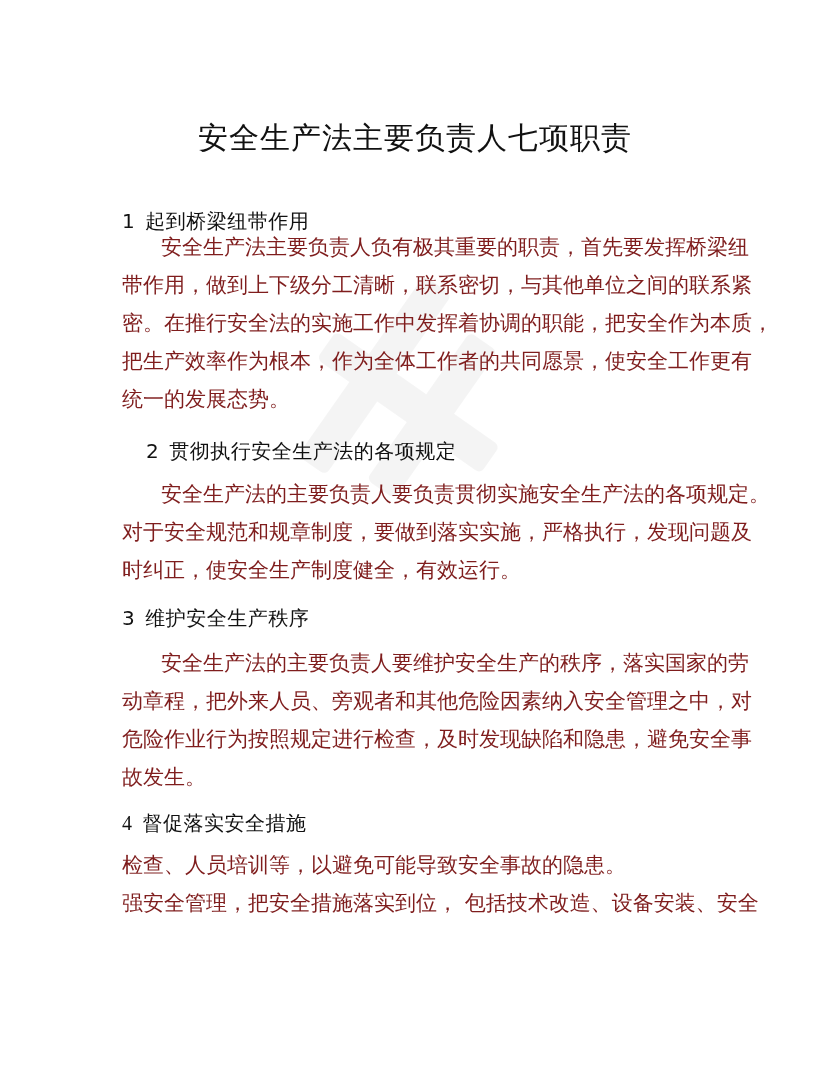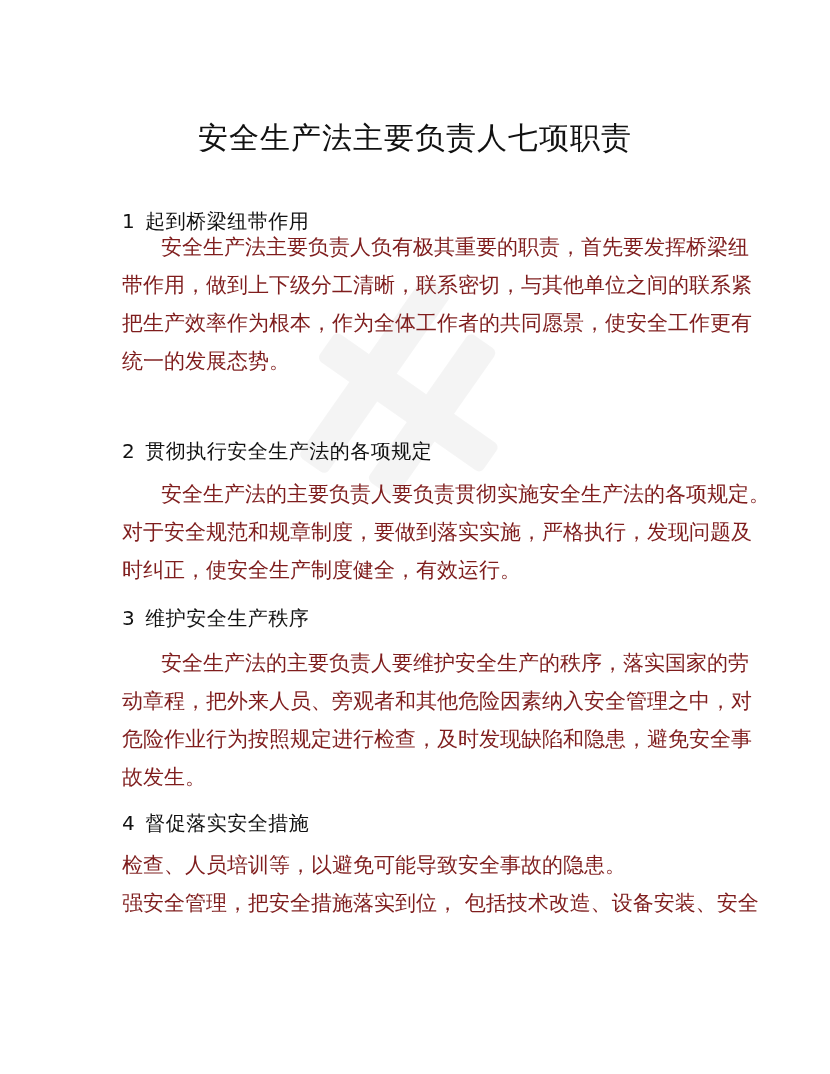--- a/index.html
+++ b/index.html
@@ -92,44 +92,45 @@
   </div>
 
   <h1 class="title">安全生产法主要负责人七项职责</h1>
 
   <h2 class="section-heading" style="top:208px;">
     <span class="num">1</span><span>起到桥梁纽带作用</span>
   </h2>
   <p class="para" style="top:228px;">
     <span class="line indent">安全生产法主要负责人负有极其重要的职责，首先要发挥桥梁纽</span>
     <span class="line">带作用，做到上下级分工清晰，联系密切，与其他单位之间的联系紧</span>
+    <span class="line">密。在推行安全法的实施工作中发挥着协调的职能，把安全作为本质，</span>
     <span class="line">把生产效率作为根本，作为全体工作者的共同愿景，使安全工作更有</span>
     <span class="line">统一的发展态势。</span>
   </p>
 
-  <h2 class="section-heading" style="top:438px;">
+  <h2 class="section-heading" style="top:438px;margin-left:24px;">
     <span class="num">2</span><span>贯彻执行安全生产法的各项规定</span>
   </h2>
   <p class="para" style="top:475px;">
     <span class="line indent">安全生产法的主要负责人要负责贯彻实施安全生产法的各项规定。</span>
     <span class="line">对于安全规范和规章制度，要做到落实实施，严格执行，发现问题及</span>
     <span class="line">时纠正，使安全生产制度健全，有效运行。</span>
   </p>
 
   <h2 class="section-heading" style="top:605px;">
     <span class="num">3</span><span>维护安全生产秩序</span>
   </h2>
   <p class="para" style="top:644px;">
     <span class="line indent">安全生产法的主要负责人要维护安全生产的秩序，落实国家的劳</span>
     <span class="line">动章程，把外来人员、旁观者和其他危险因素纳入安全管理之中，对</span>
     <span class="line">危险作业行为按照规定进行检查，及时发现缺陷和隐患，避免安全事</span>
     <span class="line">故发生。</span>
   </p>
 
-  <h2 class="section-heading" style="top:810px;">
+  <h2 class="section-heading" style="top:810px;font-family:Liberation Serif, serif;">
     <span class="num">4</span><span>督促落实安全措施</span>
   </h2>
   <p class="para" style="top:846px;">
     <span class="line">检查、人员培训等，以避免可能导致安全事故的隐患。</span>
     <span class="line">强安全管理，把安全措施落实到位，  包括技术改造、设备安装、安全</span>
   </p>
 
 </div>
 
 </body></html>

